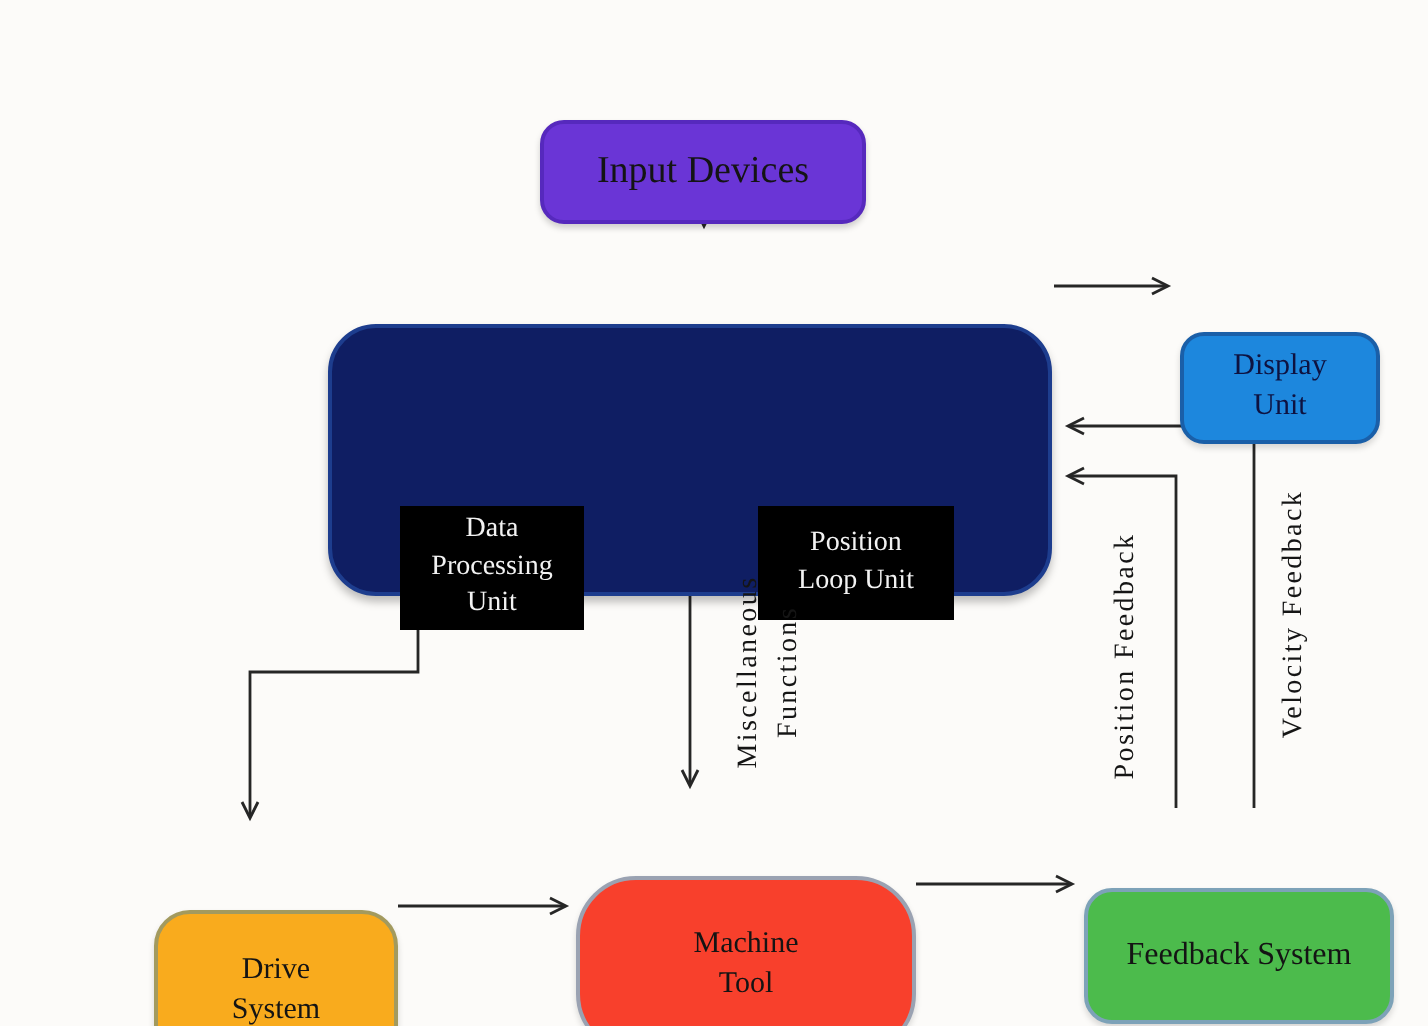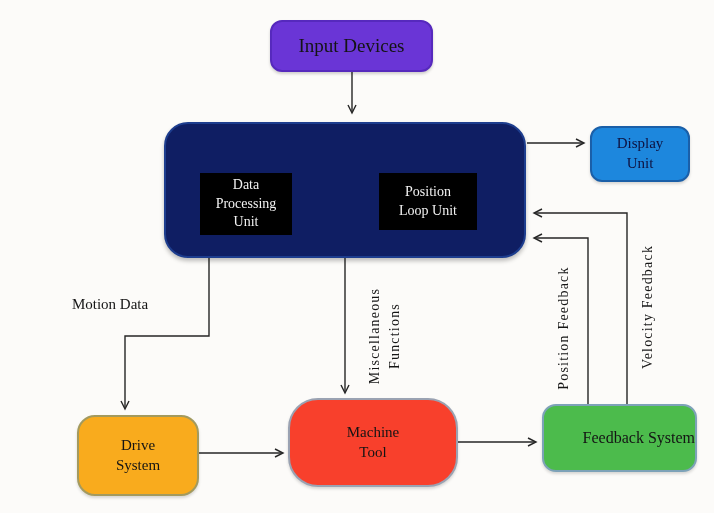--- a/index.html
+++ b/index.html
@@ -10,20 +10,21 @@
     font-family:"Liberation Serif","DejaVu Serif",serif;
     overflow:hidden;
   }
   svg.edges{position:absolute;left:0;top:0;width:714px;height:513px;}
   .node{
     position:absolute;
     display:flex;align-items:center;justify-content:center;
     text-align:center;
     box-sizing:border-box;
     color:#141414;
+    margin-top:40px;
   }
   .node .lbl{white-space:pre-line;line-height:1.32;}
   .node-input{
     left:270px;top:20px;width:163px;height:52px;
     border:2px solid #5629bd;border-radius:12px;
     font-size:19px;box-shadow:0 2px 3px rgba(0,0,0,.18);
   }
   .node-mcu{
     left:164px;top:122px;width:362px;height:136px;
     border:2px solid #1d3d8e;border-radius:24px;
@@ -121,25 +122,24 @@
   <div class="node node-drive" style="background: rgb(249, 171, 29);">
     <span class="lbl">Drive
 System</span>
   </div>
 
   <div class="node node-machine" style="background: rgb(248, 64, 44); border-radius: 30px;">
     <span class="lbl">Machine
 Tool</span>
   </div>
 
-  <div class="node node-feedback" style="background: rgb(76, 187, 76); justify-content: flex-end;">
+  <div class="node node-feedback" style="background: rgb(76, 187, 76);">
     <span class="lbl">Feedback System</span>
   </div>
 
-  <div class="edge-label lab-motion">Motion Data</div>
 
   <div class="edge-label rot lab-misc">Miscellaneous
 Functions</div>
 
   <div class="edge-label rot lab-pos">Position Feedback</div>
 
   <div class="edge-label rot lab-vel">Velocity Feedback</div>
 
 </div>
 

